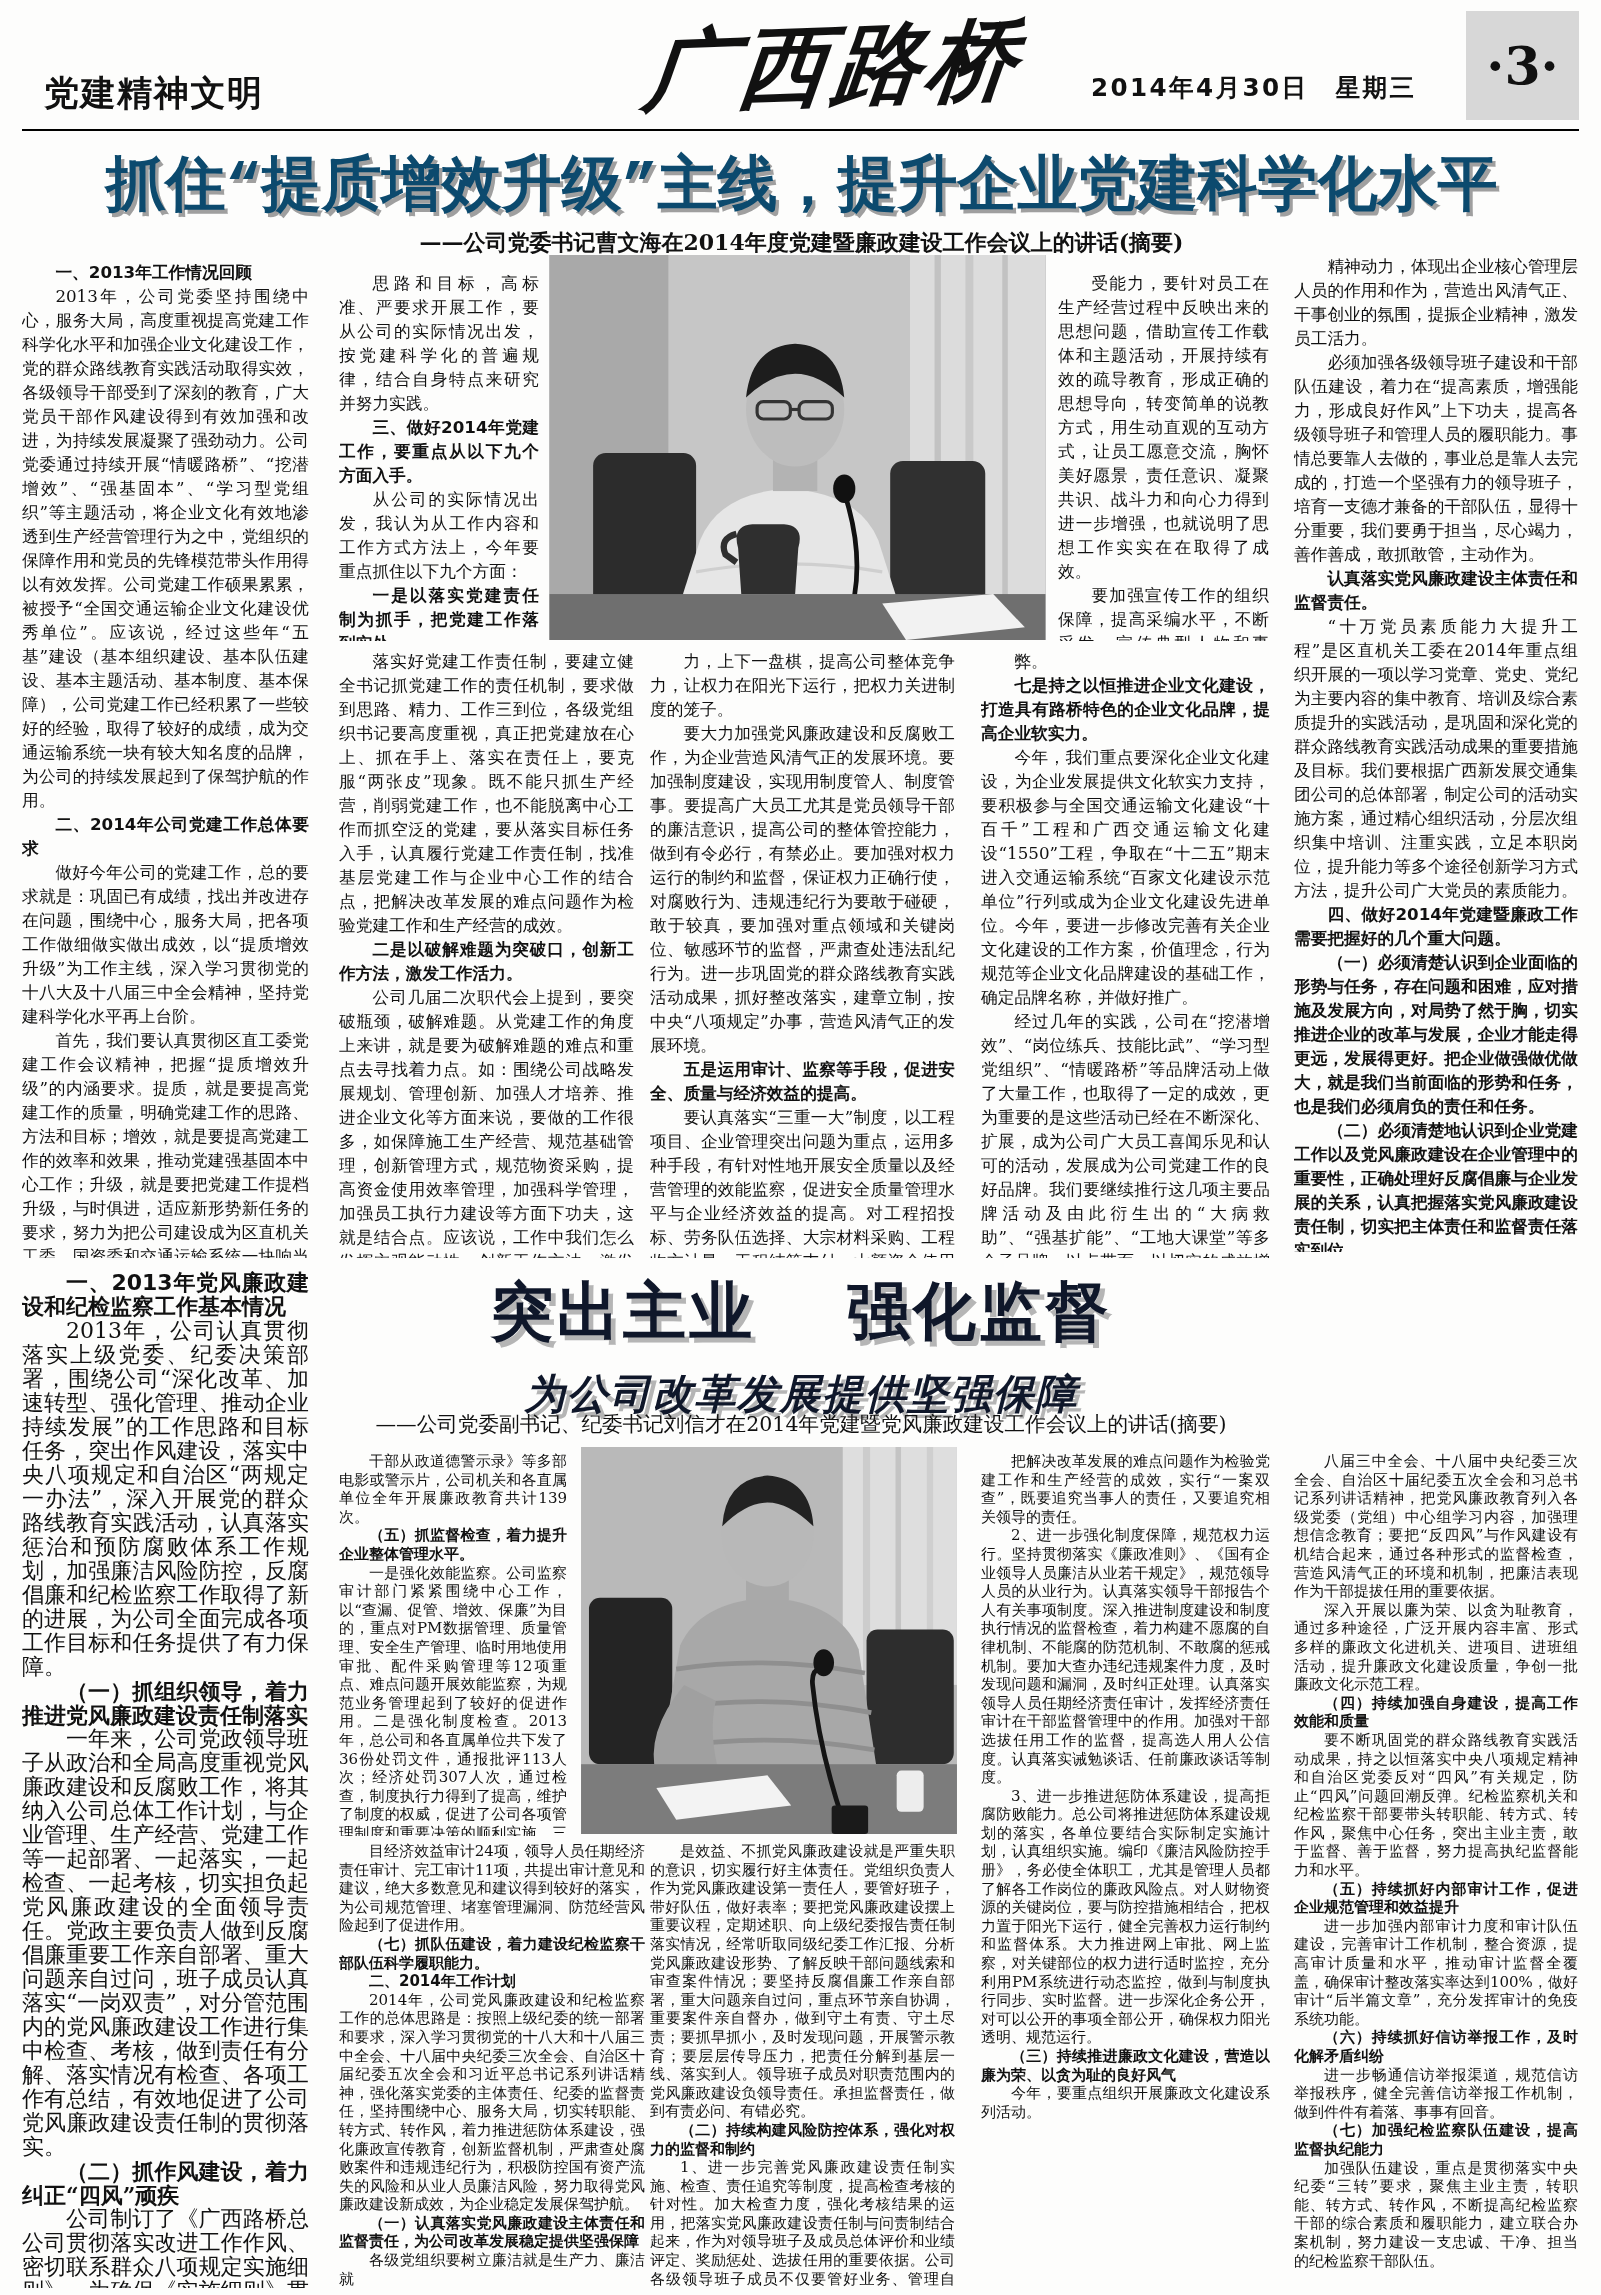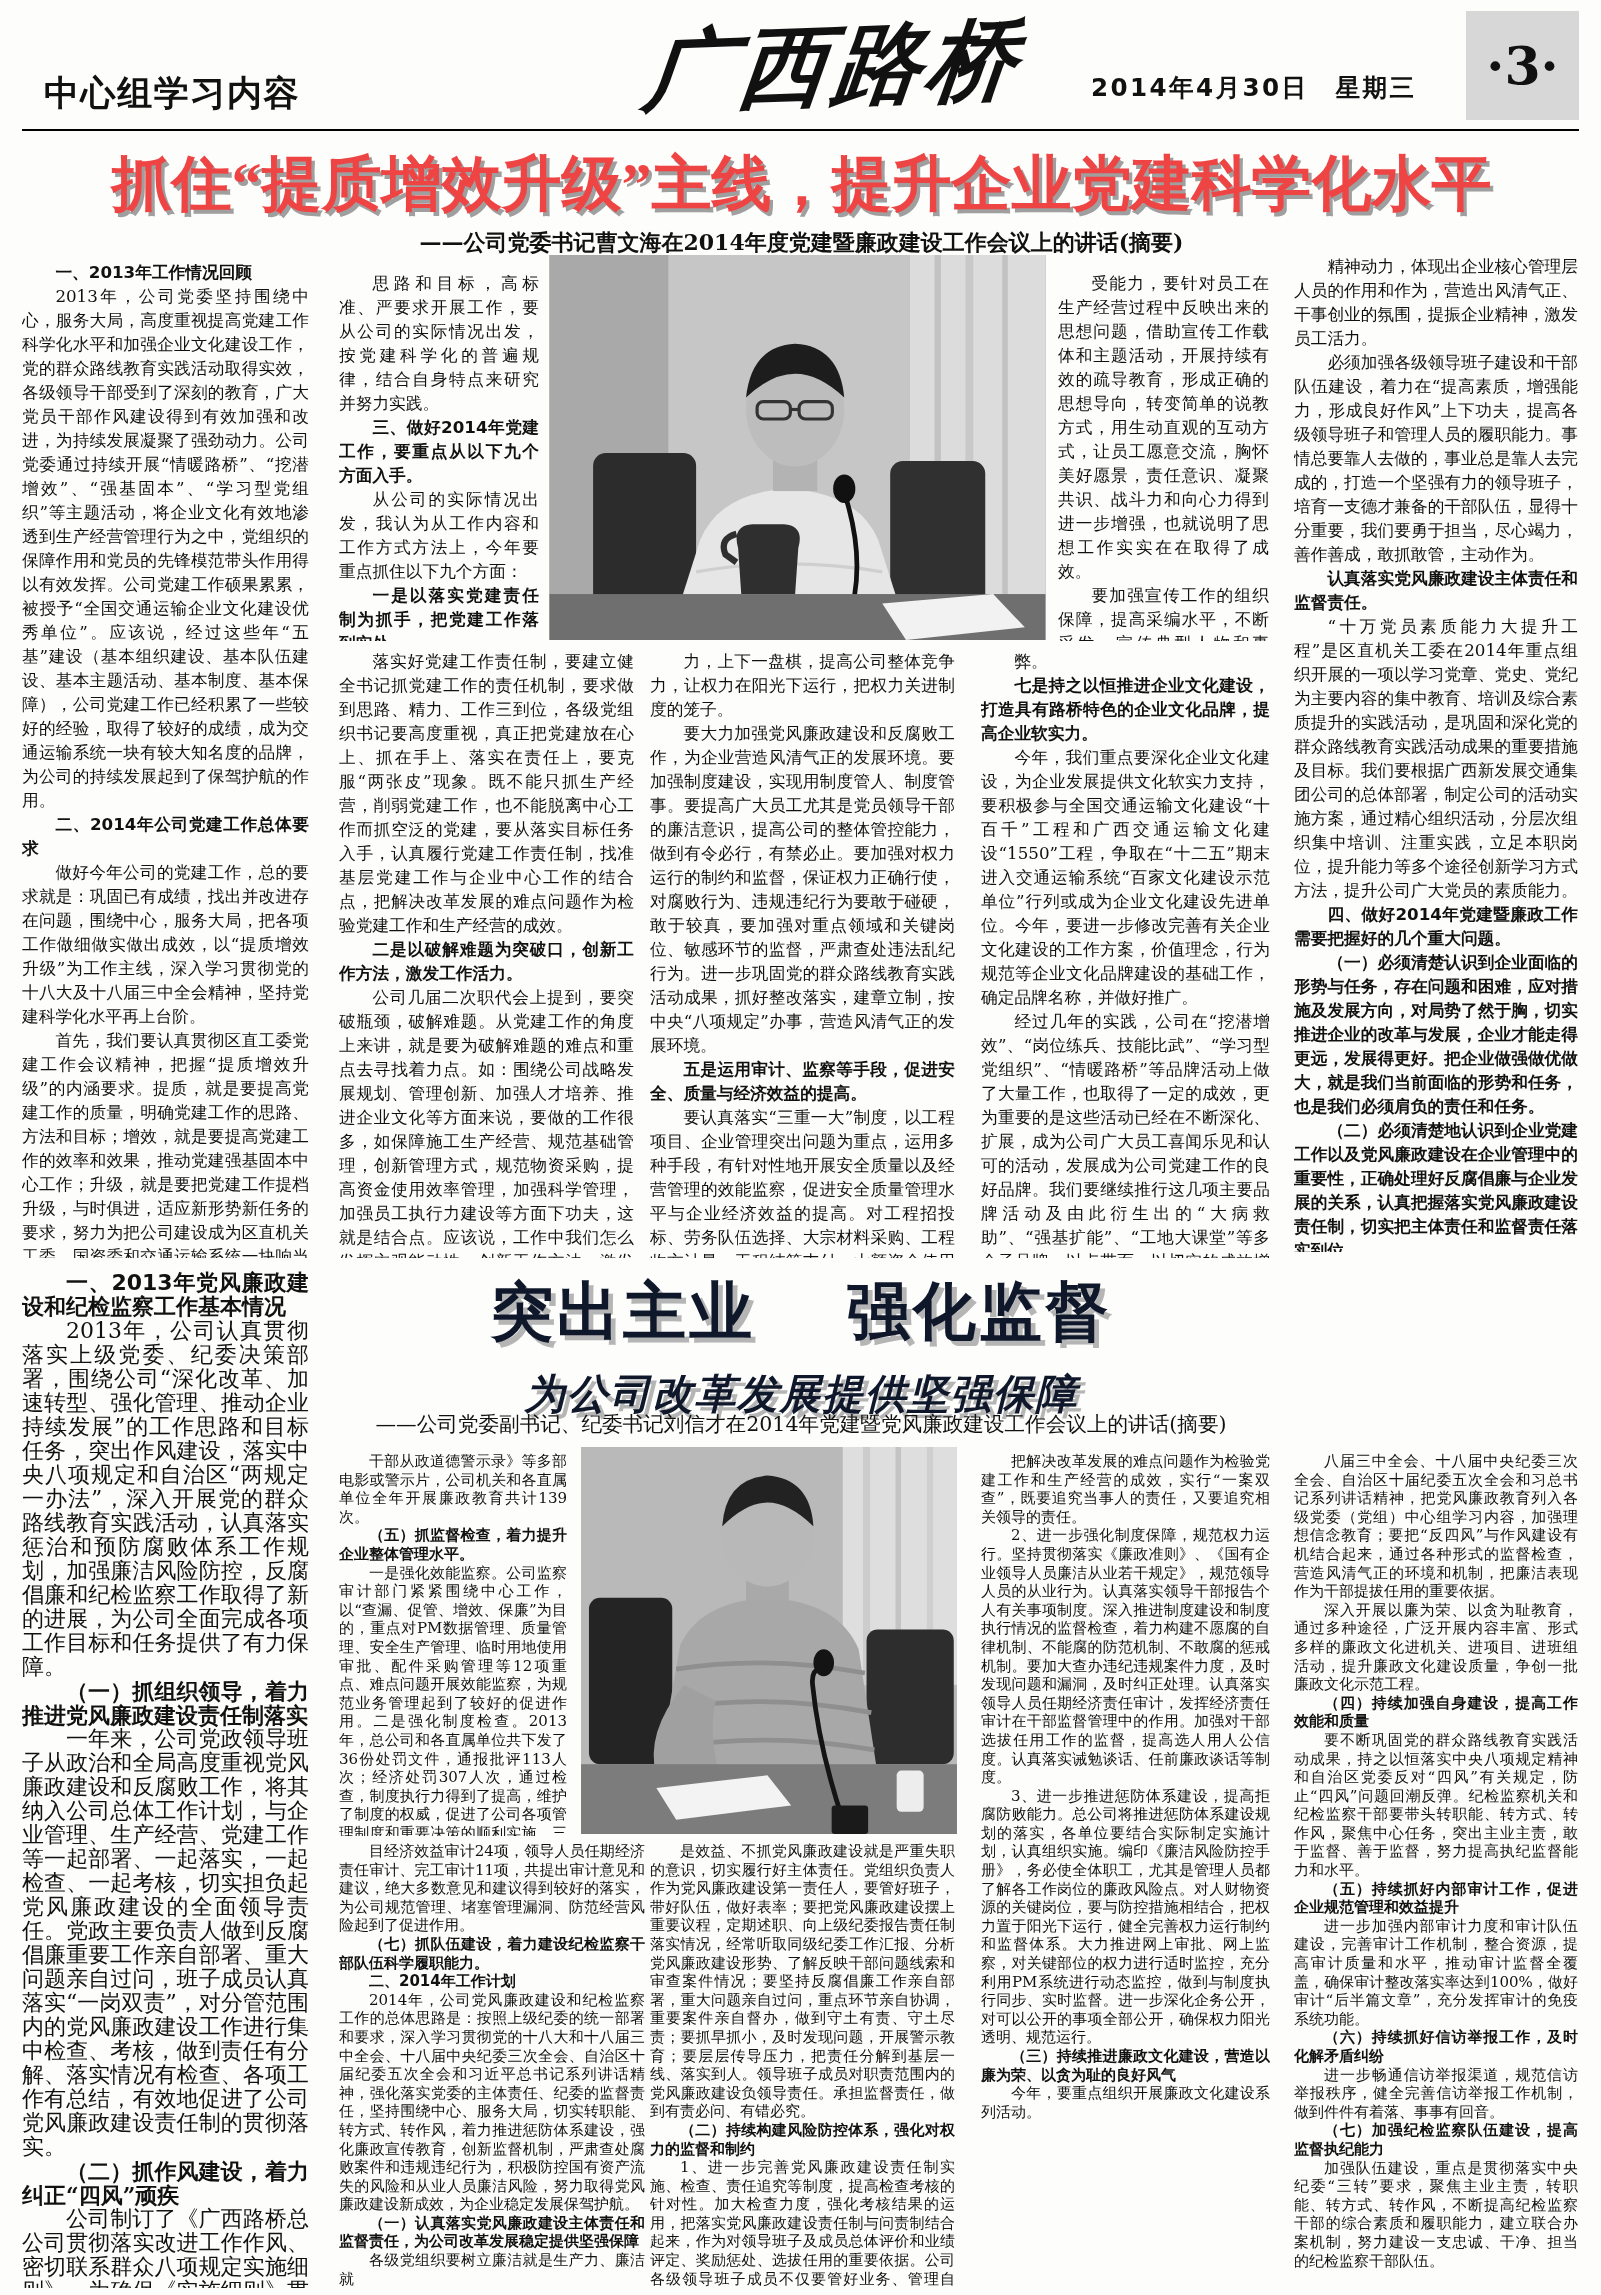--- a/index.html
+++ b/index.html
@@ -7,22 +7,22 @@
         font-family:"DejaVu Serif","Liberation Serif",serif;color:#111;}
   .abs{position:absolute;}
   
   #section-label{left:44px;top:70px;font-family:"DejaVu Sans","Liberation Sans",sans-serif;font-weight:900;font-size:35px;letter-spacing:1.6px;}
   #paper-title{left:611px;top:6.3px;width:444px;text-align:center;font-size:89px;font-weight:900;font-style:italic;
                transform:skewX(-8deg) rotate(-2deg);letter-spacing:4.8px;white-space:nowrap;}
   #masthead-date{left:1091px;top:71px;font-family:"DejaVu Sans","Liberation Sans",sans-serif;font-weight:bold;font-size:24.6px;letter-spacing:2.4px;white-space:nowrap;}
   #page-number{left:1466px;top:11px;width:113px;height:109px;background:#d7d7d7;text-align:center;line-height:109px;font-size:52px;font-weight:bold;}
   #masthead-rule{left:22px;top:129px;width:1557px;height:2.4px;background:#000;}
   
-  #a1-headline{left:24px;top:144px;width:1555px;text-align:center;font-family:Liberation Serif, serif;
-               font-weight:900;font-size:60px;white-space:nowrap;color:#ef4444;text-shadow:3.2px 4px 0 #9f9f9f;}
+  #a1-headline{left:24px;top:144px;width:1555px;text-align:center;font-family:Liberation Mono, monospace;
+               font-weight:900;font-size:60px;white-space:nowrap;color:#0c4a6e;text-shadow:3.2px 4px 0 #9f9f9f;}
   #a1-byline{left:24px;top:228px;width:1555px;text-align:center;font-size:22px;font-weight:600;}
   
   #a2-headline{left:333px;top:1269px;width:936px;text-align:center;font-family:"DejaVu Sans","Liberation Sans",sans-serif;
                font-weight:900;color:#0f172a;}
   #a2-headline .l1{font-size:63px;letter-spacing:3.2px;text-shadow:4.8px 4.8px 0 #b5b5b5;}
   #a2-headline .l2{font-size:41px;letter-spacing:1.6px;text-shadow:4.8px 4.8px 0 #b5b5b5;margin-top:12px;white-space:nowrap;font-style:italic;}
   #a2-byline{left:317px;top:1410px;width:968px;text-align:center;font-size:20.6px;font-weight:400;}
   
   .col{overflow:hidden;text-align:justify;}
   .col p{margin:0;text-indent:2em;}
@@ -33,21 +33,21 @@
   .t-b{font-weight:bold;}
   
   .photo{background:#c9c9c9;overflow:hidden;}
   .photo svg{display:block;}
 </style>
 </head>
 <body>
 
 <div id="page">
 
-  <div class="abs" id="section-label">中心组学习内容</div>
+  <div class="abs" id="section-label">党建精神文明</div>
   <div class="abs" id="paper-title">广西路桥</div>
   <div class="abs" id="masthead-date"><span>2014年4月30日</span>　<span>星期三</span></div>
   <div class="abs" id="page-number">·3·</div>
   <div class="abs" id="masthead-rule"></div>
 
   <div class="abs" id="a1-headline">抓住“提质增效升级”主线，提升企业党建科学化水平</div>
   <div class="abs" id="a1-byline">——公司党委书记曹文海在2014年度党建暨廉政建设工作会议上的讲话(摘要)</div>
 
   <div class="abs col a1col" style="left:22px;top:260px;width:287px;height:998px;">
       <p class="t-h">一、2013年工作情况回顾</p>

